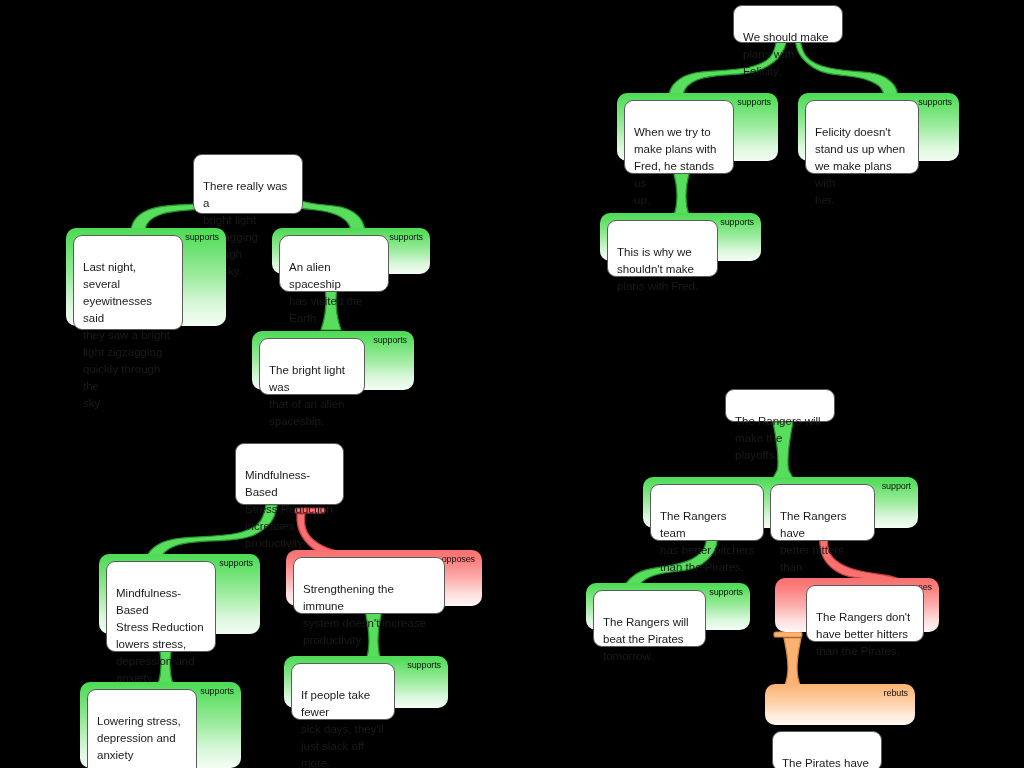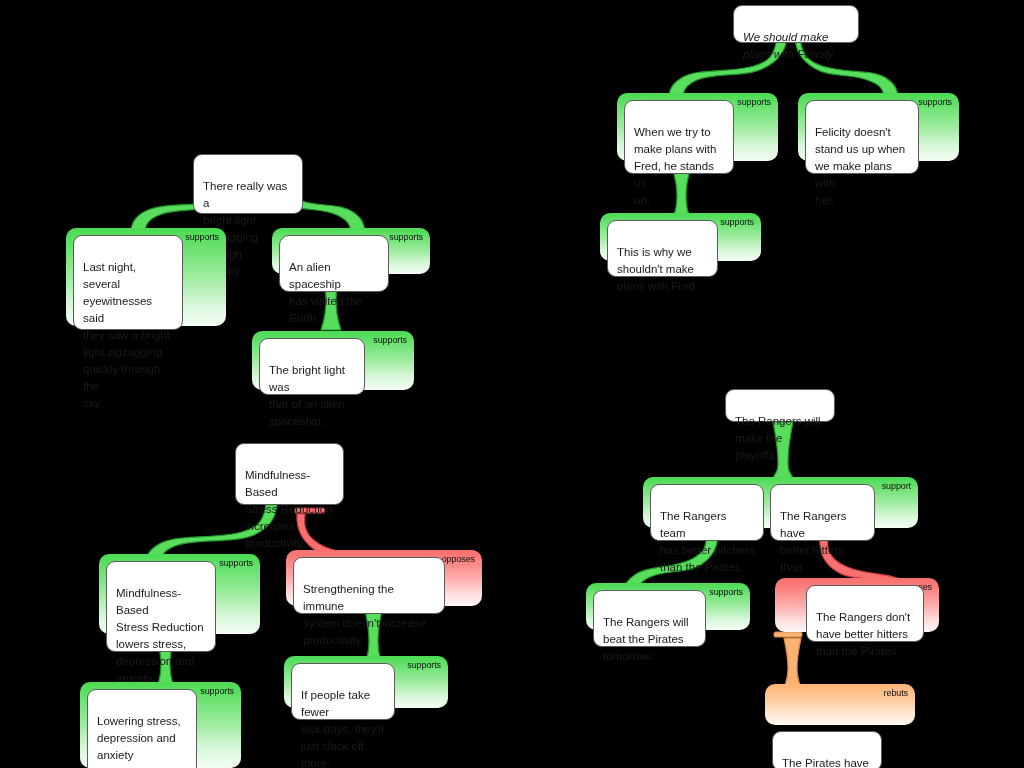--- a/index.html
+++ b/index.html
@@ -305,21 +305,21 @@
   <div class="card" style="left:252px; top:331px; width:162px; height:59px;">
     <div class="tray supports"></div>
     <div class="relation">supports</div>
     <div class="claim" style="width:106px; height:57px;">
       <span>The bright light was
 that of an alien
 spaceship.</span>
     </div>
   </div>
 
-  <div class="node claim" style="left:733px; top:5px; width:126px; height:38px;font-style:italic;">
+  <div class="node claim" style="left:733px; top:5px; width:110px; height:38px;">
     <span>We should make
 plans with Felicity.</span>
   </div>
 
   <div class="card" style="left:617px; top:93px; width:161px; height:68px;">
     <div class="tray supports"></div>
     <div class="relation">supports</div>
     <div class="claim" style="width:110px; height:74px;">
       <span>When we try to
 make plans with

